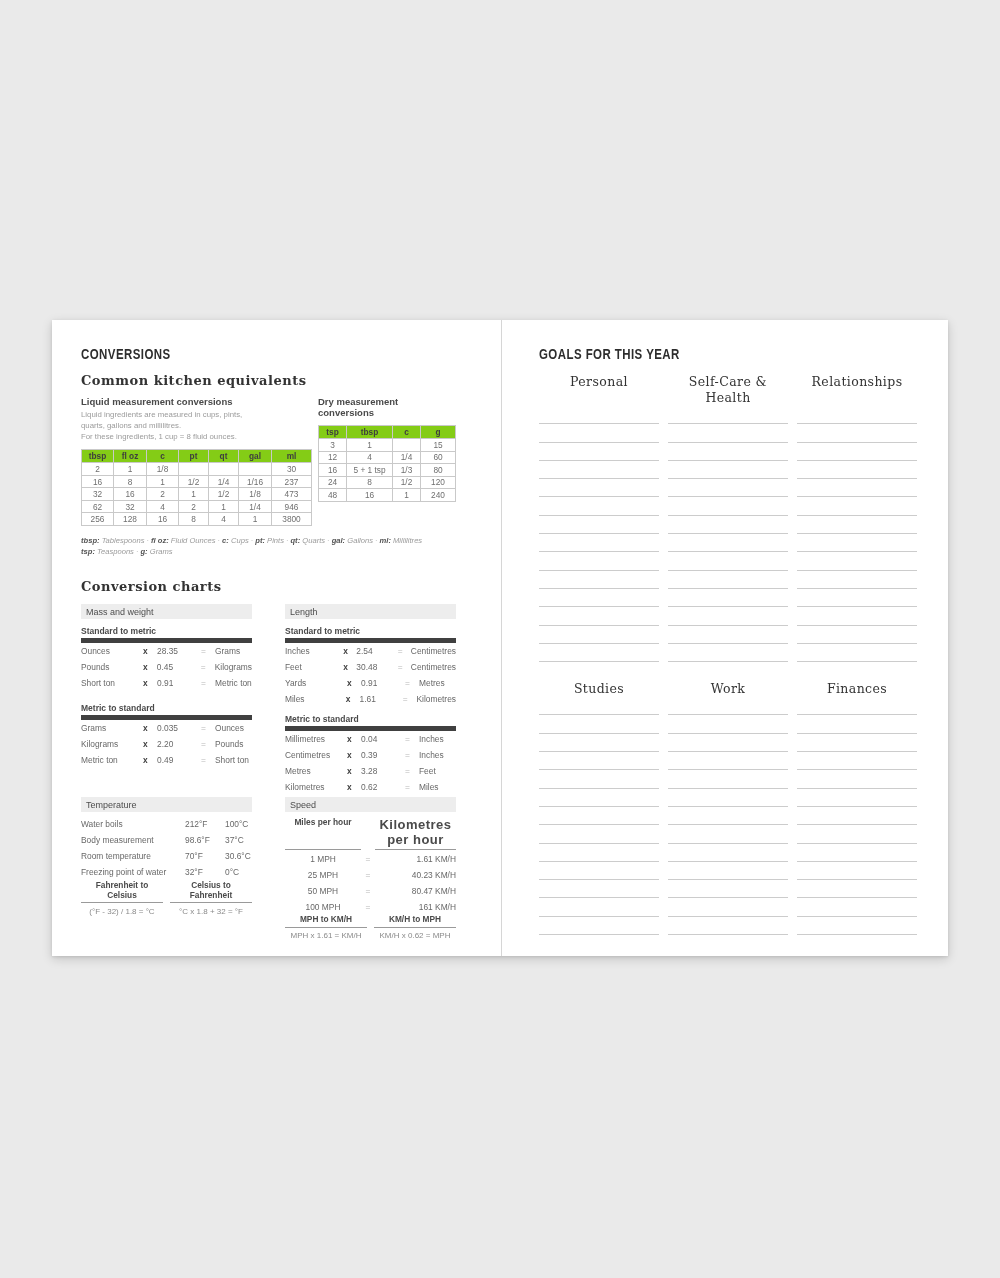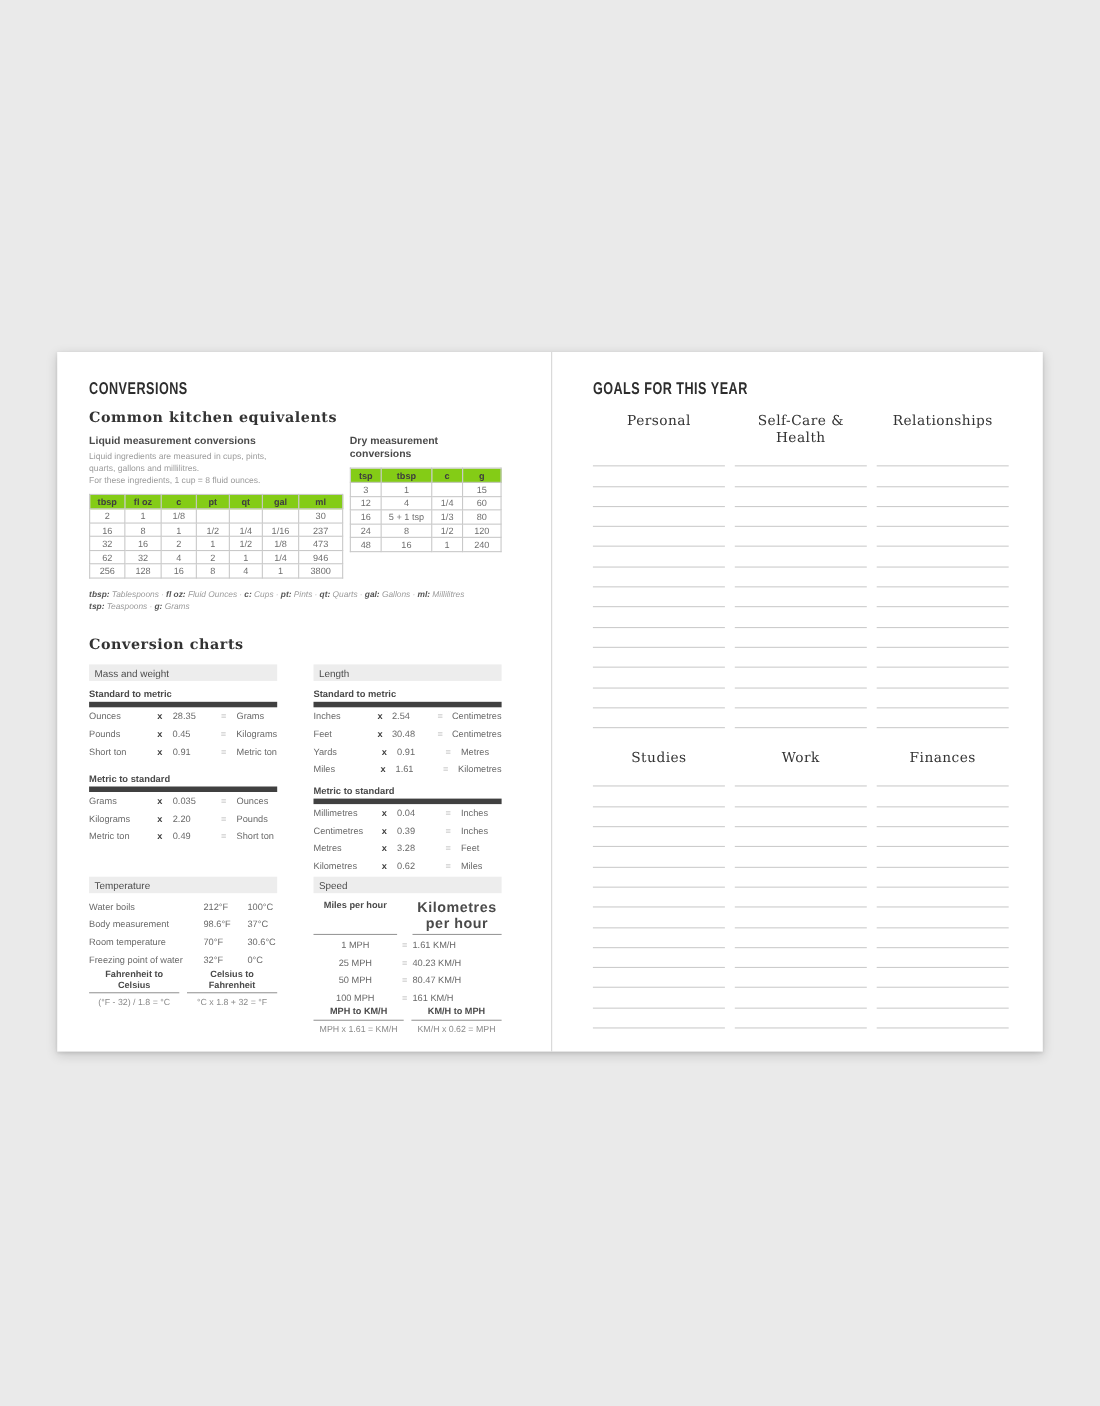--- a/index.html
+++ b/index.html
@@ -72,21 +72,21 @@
   .fbox .ftitle { font-size:8.3px; font-weight:700; color:#4a4a4a; text-align:center; padding-bottom:2.5px; border-bottom:1px solid #9a9a9a; line-height:10px; }
   .fbox .fval { font-size:8px; color:#8a8a8a; text-align:center; padding-top:3.5px; line-height:10px; }
 
   .speed-head { display:flex; margin-top:5px; font-size:8.4px; font-weight:700; color:#4a4a4a; line-height:10px; }
   .speed-head .h1 { width:76px; text-align:center; border-bottom:1px solid #9a9a9a; padding-bottom:1px; }
   .speed-head .hgap { width:14px; }
   .speed-head .h2 { flex:1; text-align:center; border-bottom:1px solid #9a9a9a; padding-bottom:2.5px; }
   .srow { display:flex; font-size:8.4px; color:#686868; padding:3.3px 0 2.7px; line-height:10px; }
   .srow .v1 { width:76px; text-align:center; }
   .srow .eqc { width:14px; text-align:center; color:#b8b8b8; }
-  .srow .v2 { flex:1; text-align:left; }
+  .srow .v2 { flex:1; text-align:right; }
 
   
   .goal-section .ghead { display:grid; grid-template-columns:120px 120px 120px; column-gap:9px; }
   .gcat { text-align:center; font-family:"DejaVu Serif", serif; font-size:12.5px; letter-spacing:0.4px; color:#333; line-height:16px; }
   .glines { display:grid; grid-template-columns:120px 120px 120px; column-gap:9px; }
   .rule-line { height:18.3px; border-bottom:1px solid #cccccc; }
   .goal-section.s1 { margin-top:11px; }
   .goal-section.s2 { margin-top:19px; }
 </style>
 </head>

